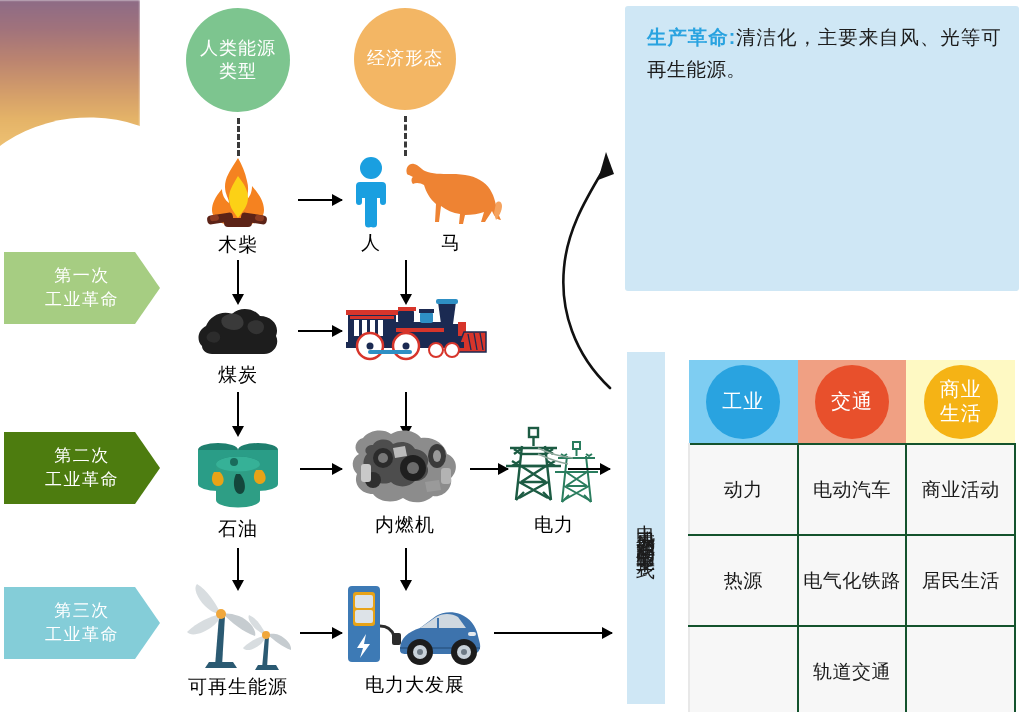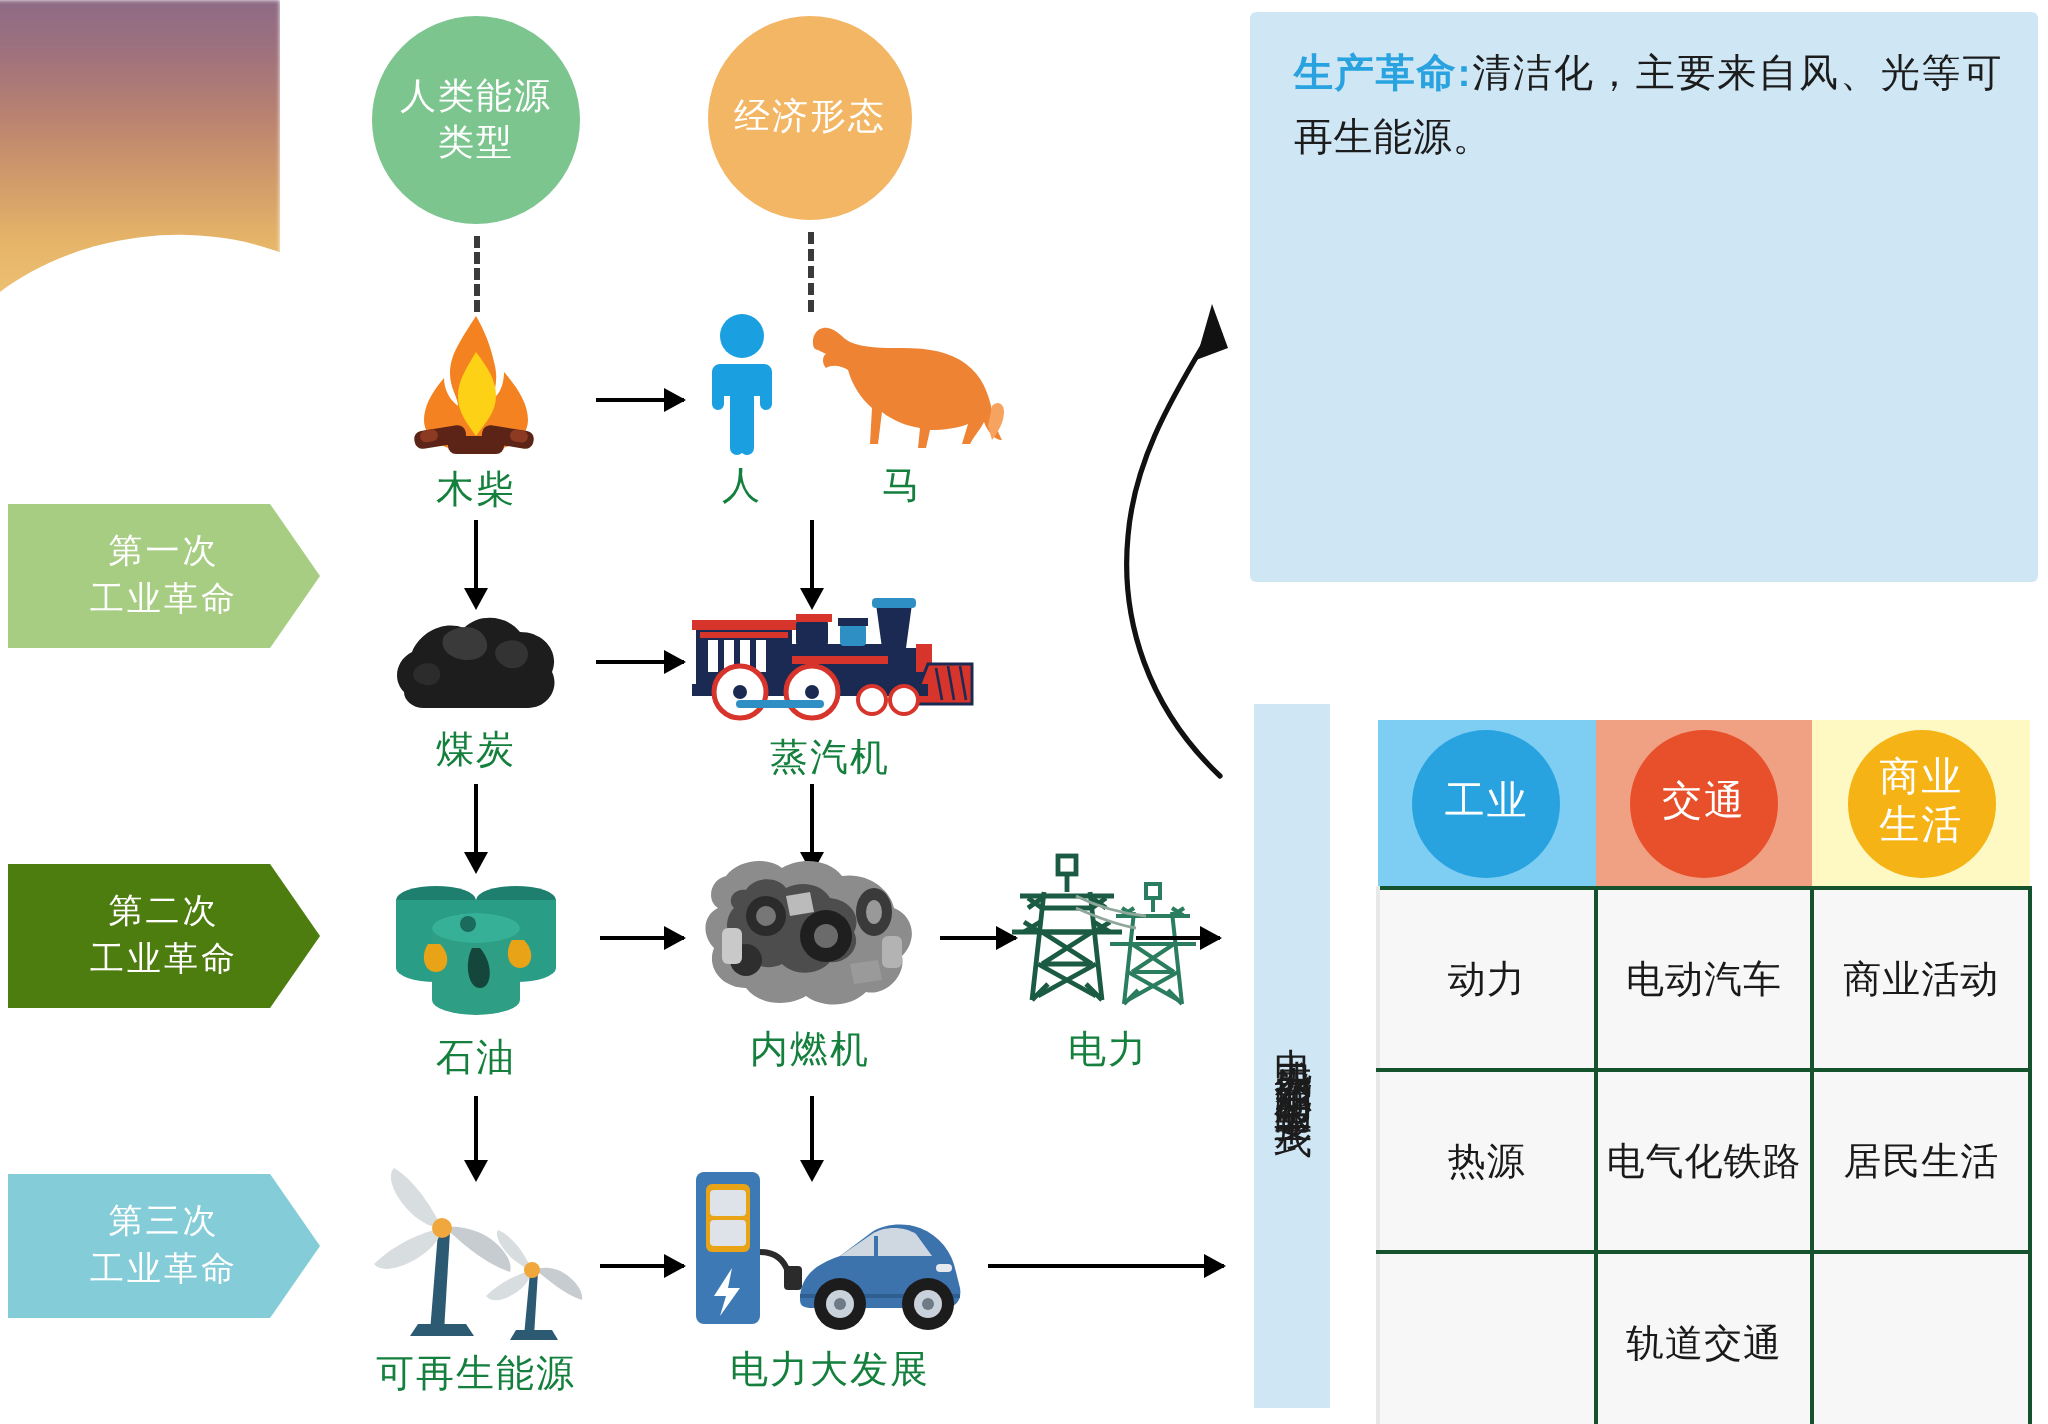--- a/index.html
+++ b/index.html
@@ -57,21 +57,21 @@
     clip-path: polygon(0 0, 84% 0, 100% 50%, 84% 100%, 0 100%);
   }
   #banner-1 { left: 4px; top: 252px; background: #a6cd82; }
   #banner-2 { left: 4px; top: 432px; background: #7fc9ae; }
   #banner-3 { left: 4px; top: 587px; background: #84cdd8; }
 
   
   .node { position: absolute; text-align: center; }
   .node .icon { display: block; margin: 0 auto; }
   .node .caption {
-    display: block; font-size: 19px; color: #15803d;
+    display: block; font-size: 19px; color: #000000;
     letter-spacing: 1px; margin-top: 2px; white-space: nowrap;
   }
 
   
   .arrow-h {
     position: absolute; height: 2px; background: #000;
   }
   .arrow-h::after {
     content: ""; position: absolute; right: -1px; top: -5px;
     border-left: 11px solid #000;
@@ -245,21 +245,20 @@
       <path d="M128 42 L131 58 M134 41 L137 58 M140 41 L143 58" stroke="#1b2a52" stroke-width="1.3"></path>
       <rect x="6" y="50" width="118" height="6" fill="#1b2a52"></rect>
       <circle cx="30" cy="54" r="13" fill="#fff" stroke="#d7352b" stroke-width="2.5"></circle>
       <circle cx="30" cy="54" r="3.5" fill="#1b2a52"></circle>
       <circle cx="66" cy="54" r="13" fill="#fff" stroke="#d7352b" stroke-width="2.5"></circle>
       <circle cx="66" cy="54" r="3.5" fill="#1b2a52"></circle>
       <circle cx="96" cy="58" r="7" fill="#fff" stroke="#d7352b" stroke-width="2"></circle>
       <circle cx="112" cy="58" r="7" fill="#fff" stroke="#d7352b" stroke-width="2"></circle>
       <rect x="28" y="58" width="44" height="4" rx="2" fill="#2e8fc4"></rect>
     </svg>
-    <span class="caption">蒸汽机</span>
   </div>
 
   <div class="arrow-v" style="left:237px; top:392px; height:36px;"></div>
   <div class="arrow-v" style="left:405px; top:392px; height:36px;"></div>
 
   <div class="node" style="left:186px; top:428px; width:104px;">
     <svg class="icon" width="96" height="86" viewBox="0 0 96 86">
       <ellipse cx="28" cy="22" rx="20" ry="7" fill="#1f7f6e"></ellipse>
       <path d="M8 22 V56 A20 7 0 0 0 48 56 V22 Z" fill="#2a9d87"></path>
       <ellipse cx="68" cy="22" rx="20" ry="7" fill="#1f7f6e"></ellipse>

